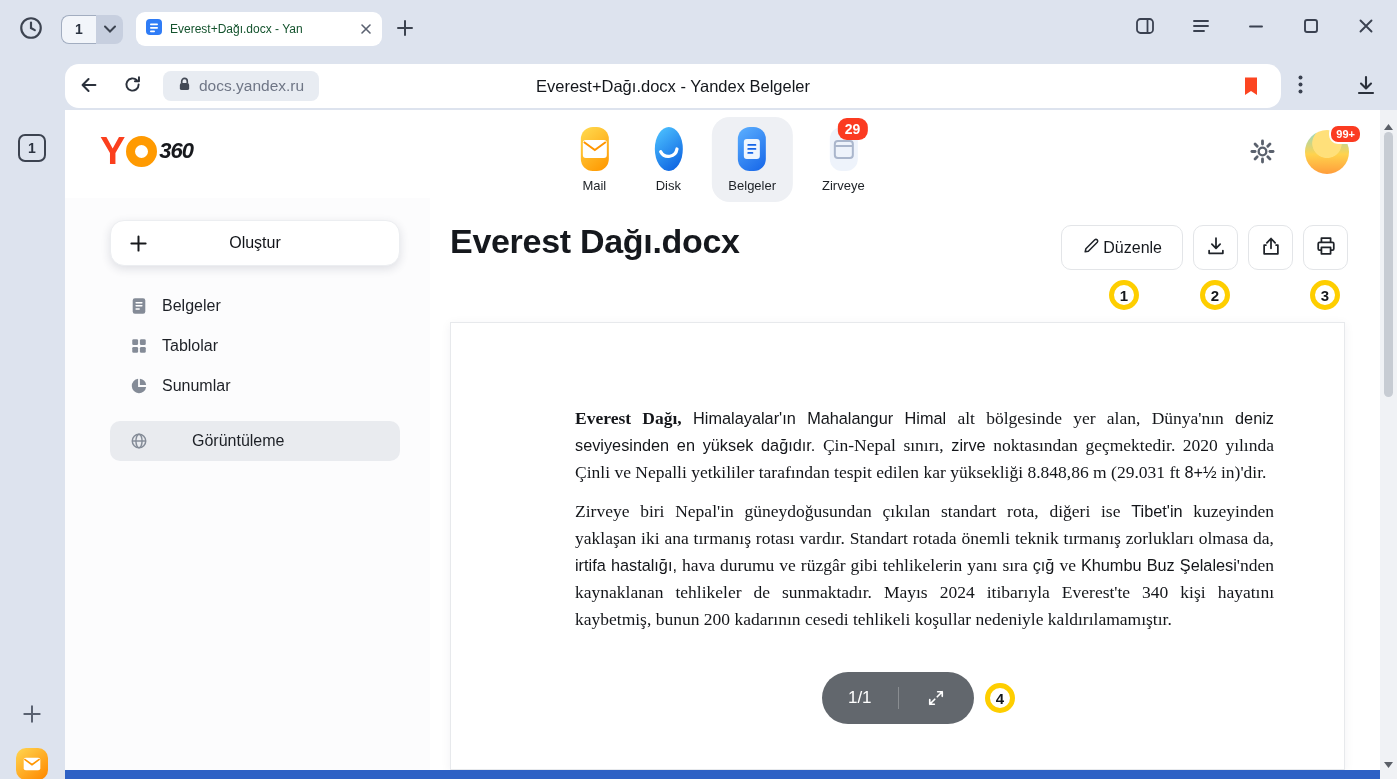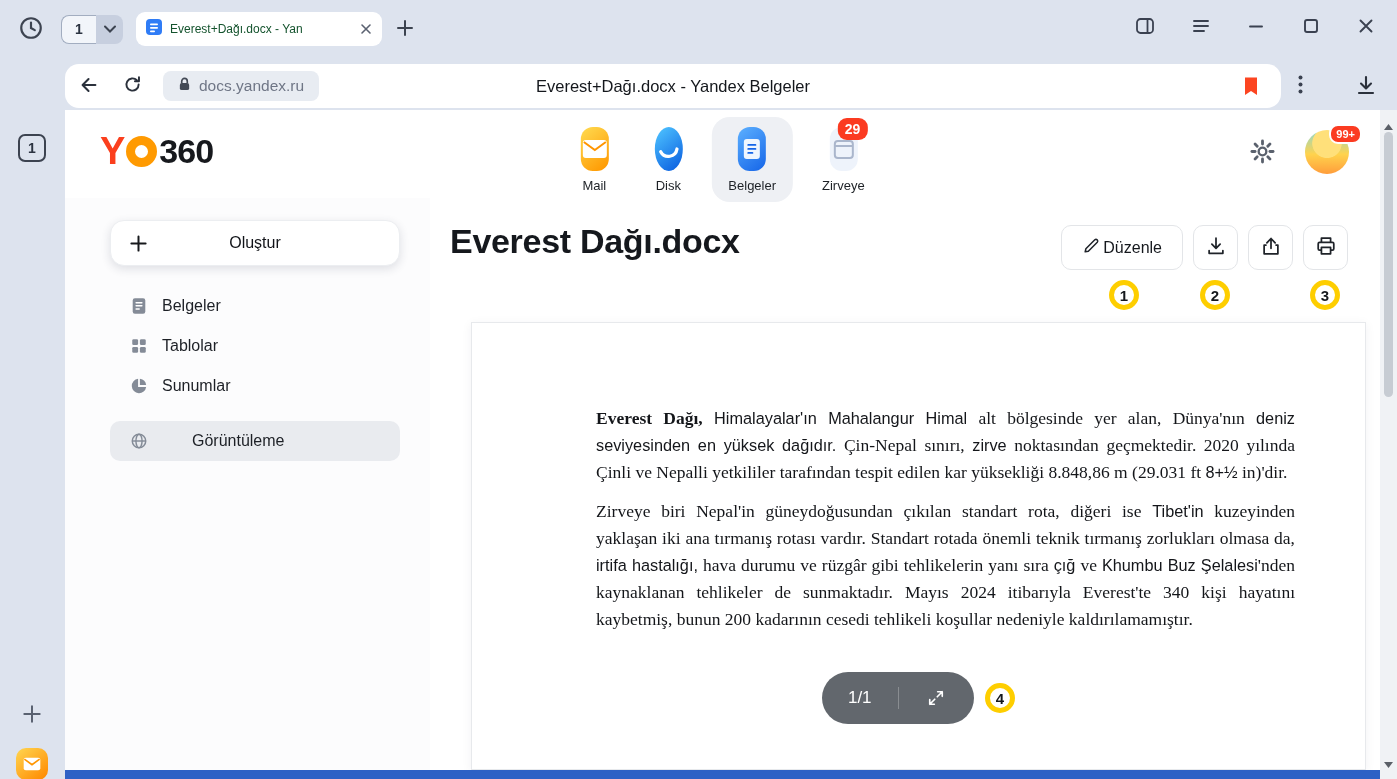--- a/index.html
+++ b/index.html
@@ -38,21 +38,21 @@
 
   
   .site { position:absolute; left:65px; top:110px; width:1315px; height:660px; background:#fff; overflow:hidden; }
   .bottomstrip { position:absolute; left:65px; top:770px; width:1315px; height:9px; background:#2e61c5; }
 
   
   .site-header { position:absolute; top:0; left:0; right:0; height:88px; background:#fff; }
   .logo { position:absolute; left:35px; top:21px; display:flex; align-items:center; cursor:pointer; }
   .logo-y { font-size:38px; font-weight:800; color:#fb3f1d; line-height:40px; }
   .logo-o { width:31px; height:31px; border-radius:50%; border:9px solid #ff9a01; margin:0 2px 0 1px; }
-  .logo-360 { font-size:34px; font-weight:800; color:#17191d; letter-spacing:-1px; line-height:40px; }
+  .logo-360 { font-size:22px; font-weight:800; color:#17191d; letter-spacing:-1px; line-height:40px;font-style:italic; }
   .services { position:absolute; left:50%; top:7px; transform:translateX(-50%); display:flex; gap:12px; align-items:flex-start; }
   .svc { display:flex; flex-direction:column; align-items:center; gap:7px; padding:10px 17px 9px; border-radius:18px; cursor:pointer; }
   .svc.active { background:#eef0f4; }
   .svc-label { font-size:13px; color:#1d2126; white-space:nowrap; }
   .svc-icon { width:28px; height:44px; border-radius:12px; display:flex; align-items:center; justify-content:center; position:relative; }
   .svc-icon.mail { background:linear-gradient(140deg,#ffd84d 5%,#ff9800 95%); }
   .svc-icon.disk { border-radius:50%; background:linear-gradient(140deg,#4dc2ff 5%,#0b5fe0 95%); }
   .svc-icon.docs { background:linear-gradient(140deg,#5cb0ff 0%,#1565e8 100%); }
   .svc-icon.cal { background:#eef3fb; }
   .svc-badge { position:absolute; top:-9px; right:-10px; background:#fb3b21; color:#fff; font-size:14px; font-weight:700; padding:3px 7px; border-radius:9px; }
@@ -71,21 +71,21 @@
   .nav-ico { display:flex; width:18px; justify-content:center; }
 
   
   .doc-title { position:absolute; left:385px; top:112px; font-size:34px; font-weight:700; color:#15181d; letter-spacing:-0.3px; }
   .actions { position:absolute; top:115px; right:32px; display:flex; gap:10px; }
   .btn-edit { height:45px; background:#fff; border:1px solid #e3e5e8; border-radius:10px; display:flex; align-items:center; gap:2px; padding:0 20px; font-size:16px; font-weight:500; color:#15181d; cursor:pointer; font-family:inherit; }
   .btn-sq { width:45px; height:45px; background:#fff; border:1px solid #e3e5e8; border-radius:10px; display:flex; align-items:center; justify-content:center; cursor:pointer; }
   .callout { position:absolute; width:30px; height:30px; border-radius:50%; background:#fff; border:5px solid #fece00; display:flex; align-items:center; justify-content:center; font-size:15px; font-weight:700; color:#15181d; }
 
   
-  .docpage { position:absolute; left:406px; top:212px; width:895px; height:448px; background:#fff; border:1px solid #e7e9ec; box-shadow:0 2px 10px rgba(30,40,60,0.06); }
+  .docpage { position:absolute; left:385px; top:212px; width:895px; height:448px; background:#fff; border:1px solid #e7e9ec; box-shadow:0 2px 10px rgba(30,40,60,0.06); }
   .doctext { padding:82px 70px 0 124px; font-family:"Liberation Serif", serif; font-size:17.5px; line-height:27px; color:#14161a; text-align:justify; }
   .doctext p { margin:0 0 12px 0; }
   .seg-sans { font-family:"Liberation Sans", sans-serif; font-size:16.3px; }
   .seg-b { font-weight:700; }
 
   
   .pager { position:absolute; left:757px; top:562px; width:152px; height:52px; background:rgba(86,91,98,0.93); border-radius:26px; display:flex; align-items:center; color:#fff; }
   .pager-label { flex:1; text-align:center; font-size:17px; }
   .pager-div { width:1px; height:22px; background:rgba(255,255,255,0.25); }
   .pager-expand { flex:1; display:flex; align-items:center; justify-content:center; cursor:pointer; }

